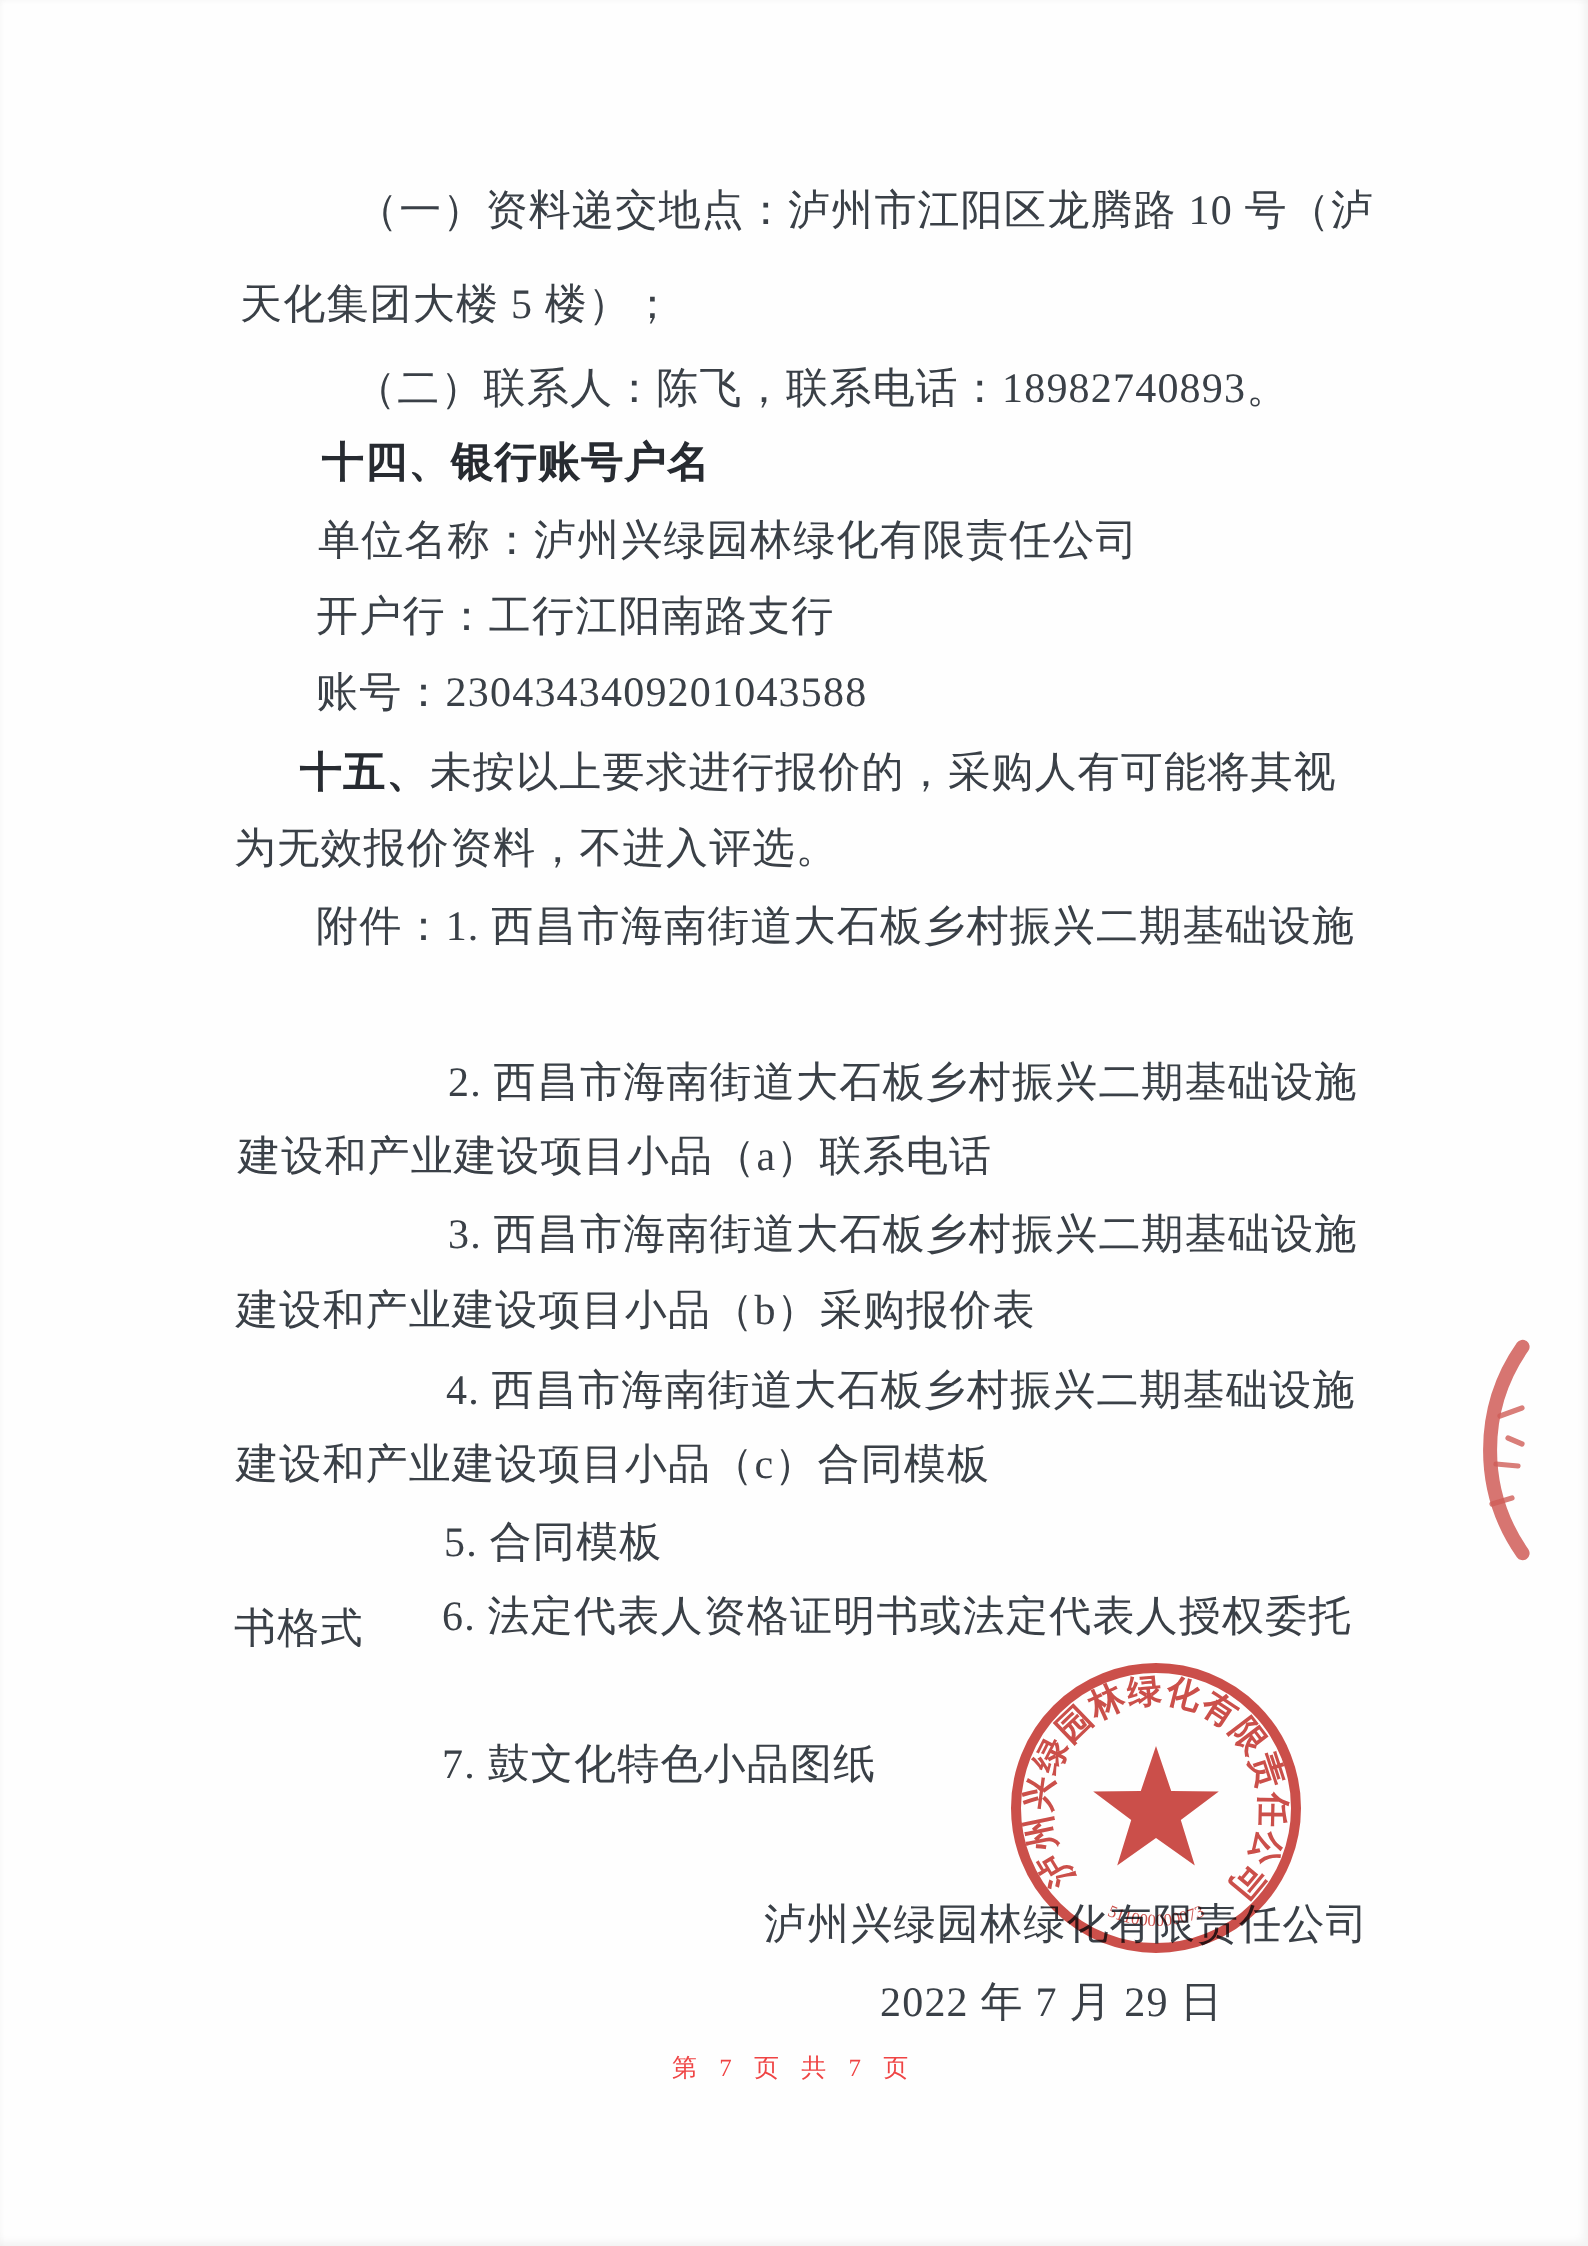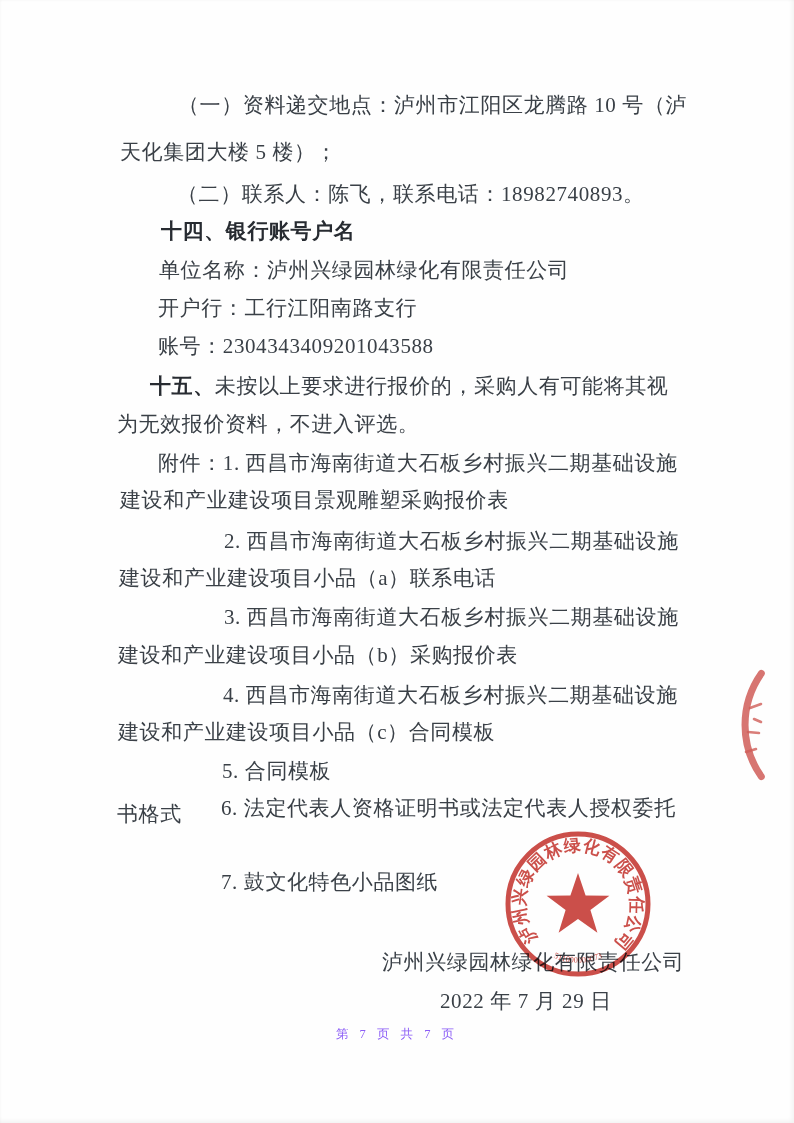--- a/index.html
+++ b/index.html
@@ -15,21 +15,21 @@
     position:absolute;
     white-space:nowrap;
     font-size:21px;
     line-height:26px;
     letter-spacing:0.6px;
     color:#3a4047;
   }
   .b{font-weight:700;color:#272b31;}
   .footer{
     position:absolute;left:0;top:1026px;width:100%;
-    text-align:center;font-size:12.5px;letter-spacing:4px;color:#8b5cf6;
+    text-align:center;font-size:12.5px;letter-spacing:4px;color:#ef4444;
   }
   .seal{
     position:absolute;left:502px;top:828px;
     mix-blend-mode:multiply;opacity:0.92;
   }
   .seal-partial{
     position:absolute;left:700px;top:640px;
     mix-blend-mode:multiply;opacity:0.85;
   }
 </style>
@@ -44,21 +44,20 @@
 
   <div class="ln b" style="left:161px;top:218px">十四、银行账号户名</div>
   <div class="ln" style="left:159px;top:257px">单位名称：泸州兴绿园林绿化有限责任公司</div>
   <div class="ln" style="left:158px;top:295px">开户行：工行江阳南路支行</div>
   <div class="ln" style="left:158px;top:333px">账号：2304343409201043588</div>
 
   <div class="ln" style="left:150px;top:373px"><span class="b">十五、</span><span>未按以上要求进行报价的，采购人有可能将其视</span></div>
   <div class="ln" style="left:117px;top:411px">为无效报价资料，不进入评选。</div>
 
   <div class="ln" style="left:158px;top:450px"><span>附件：</span><span>1. 西昌市海南街道大石板乡村振兴二期基础设施</span></div>
-  <div class="ln" style="left:120px;top:487px">建设和产业建设项目景观雕塑采购报价表</div>
 
   <div class="ln" style="left:224px;top:528px">2. 西昌市海南街道大石板乡村振兴二期基础设施</div>
   <div class="ln" style="left:119px;top:565px">建设和产业建设项目小品（a）联系电话</div>
 
   <div class="ln" style="left:224px;top:604px">3. 西昌市海南街道大石板乡村振兴二期基础设施</div>
   <div class="ln" style="left:118px;top:642px">建设和产业建设项目小品（b）采购报价表</div>
 
   <div class="ln" style="left:223px;top:682px">4. 西昌市海南街道大石板乡村振兴二期基础设施</div>
   <div class="ln" style="left:118px;top:719px">建设和产业建设项目小品（c）合同模板</div>
 

